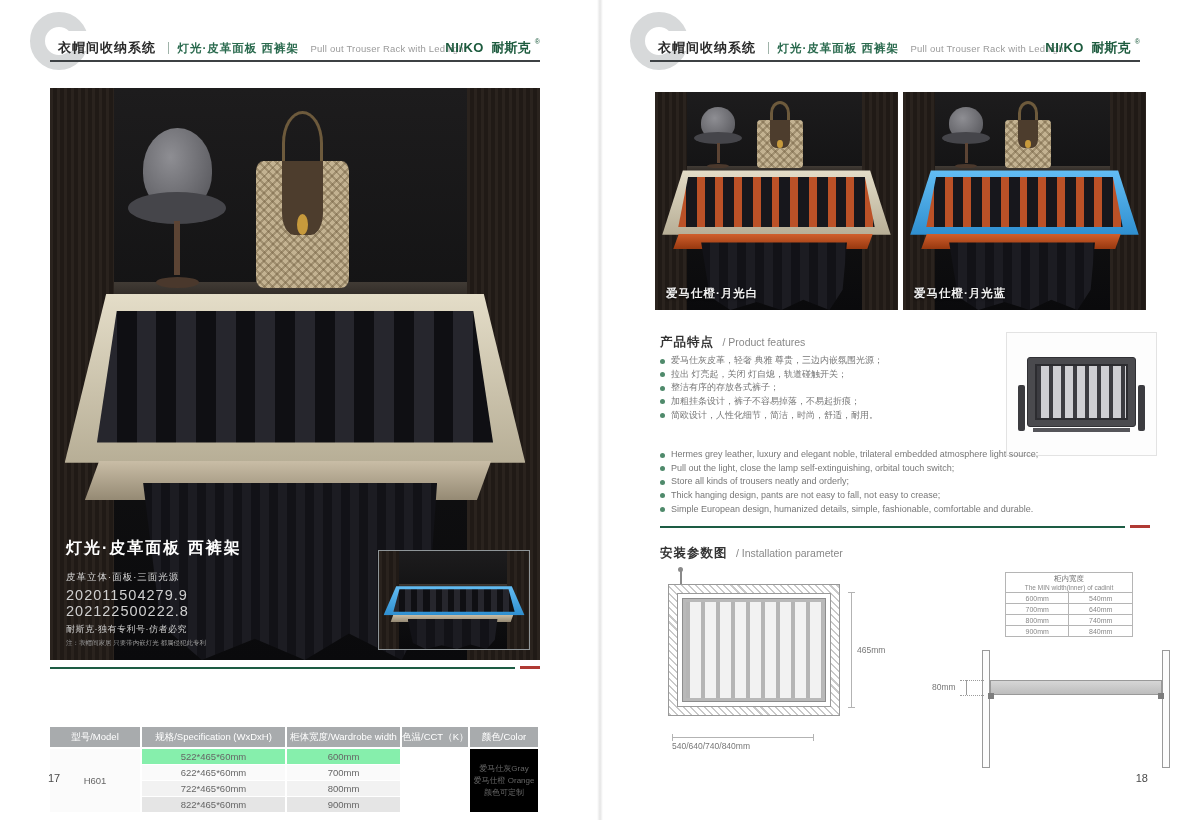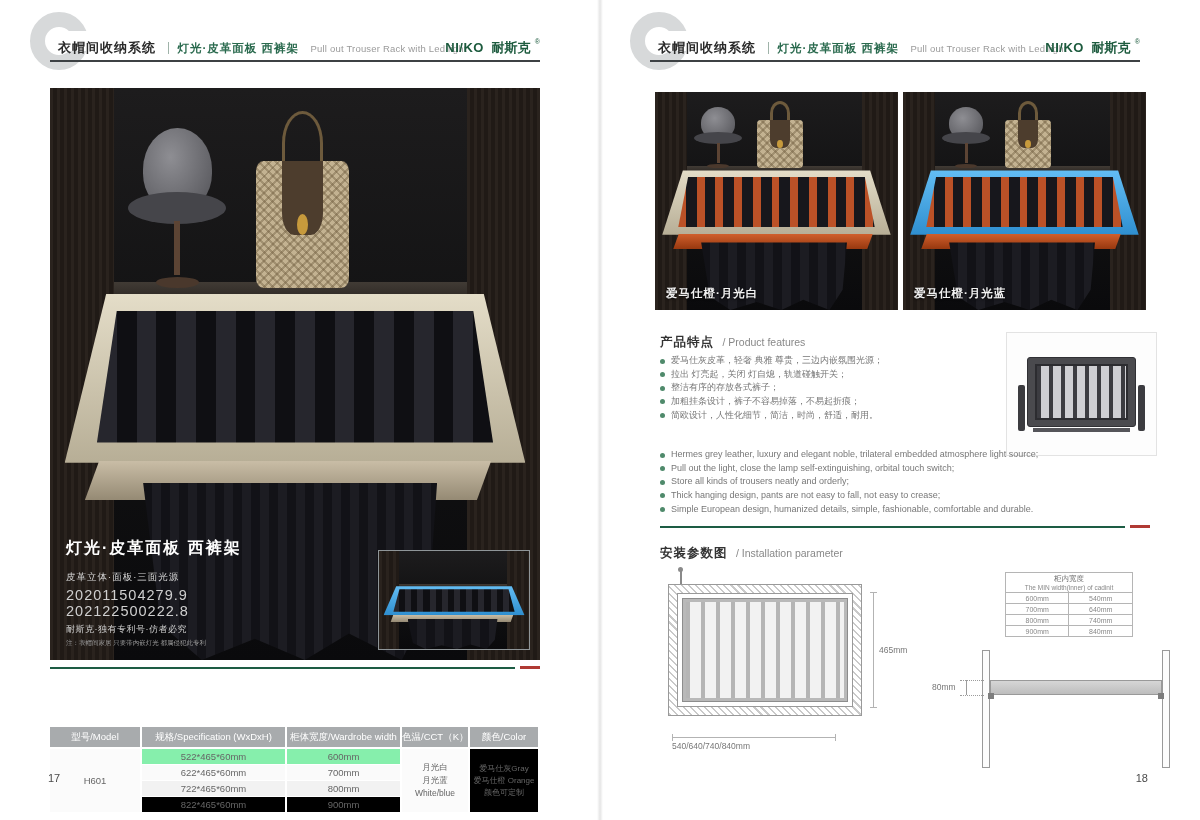--- a/index.html
+++ b/index.html
@@ -94,21 +94,21 @@
   .spec-table{position:absolute;left:50px;top:680px;width:490px;font-size:9.5px;color:#666;margin-top:47px;}
   .tb-head,.tb-body{display:grid;grid-template-columns:92px 145px 115px 68px 70px;}
   .tb-head .hc{background:#a8abad;color:#fff;font-size:9.5px;text-align:center;line-height:20px;
       height:20px;border-right:2px solid #fff;overflow:hidden;white-space:nowrap;}
   .tb-body{grid-auto-rows:16px;margin-top:2px;}
   .cell{display:flex;align-items:center;justify-content:center;border-right:2px solid #fff;
       border-bottom:1px solid #fff;white-space:nowrap;}
   .c-model{grid-column:1;grid-row:1/5;background:#fbfbfb;}
   .c-spec{grid-column:2;} .c-width{grid-column:3;}
   .r0{grid-row:1;background:#86efac;} .r1{grid-row:2;background:#fafafa;}
-  .r2{grid-row:3;background:#f2f2f2;} .r3{grid-row:4;background:#000000;}
+  .r2{grid-row:3;background:#f2f2f2;} .r3{grid-row:4;background:#e5e5e5;}
   .c-cct{grid-column:4;grid-row:1/5;background:#fbfbfb;flex-direction:column;font-size:8.5px;line-height:1.5;}
   .c-color{grid-column:5;grid-row:1/5;background:#000000;flex-direction:column;font-size:8px;line-height:1.5;}
   .pageno{position:absolute;top:772px;font-size:11px;color:#4a4a4a;}
   .pageno.lp{left:48px;} .pageno.rp{right:52px;}
 
   
   .photo-sm{position:absolute;top:92px;width:243px;height:218px;overflow:hidden;}
   .photo-sm.a{left:655px;} .photo-sm.b{left:903px;}
 
   .sec-title{position:absolute;white-space:nowrap;}
@@ -127,21 +127,21 @@
       border:1px solid #e3e3e3;box-sizing:border-box;}
   .tframe{position:absolute;left:20px;right:20px;top:24px;bottom:28px;background:#4a4a4e;
       border:1px solid #303034;border-radius:3px;}
   .tbars{position:absolute;left:7px;right:7px;top:6px;bottom:6px;border:2px solid #2c2c30;
       background:repeating-linear-gradient(90deg,#3c3c41 0 4px,#cfcfd3 4px 12px);}
   .brkt{position:absolute;top:52px;width:7px;height:46px;background:#3c3c40;border-radius:2px;}
   .brkt.l{left:11px;} .brkt.r{right:11px;}
   .tbase{position:absolute;left:26px;right:26px;bottom:23px;height:4px;background:#55555a;}
 
   
-  .tview{position:absolute;left:668px;top:584px;width:194px;height:132px;}
+  .tview{position:absolute;left:668px;top:584px;width:172px;height:132px;}
   .tv-ant{position:absolute;left:12px;top:-13px;width:2px;height:13px;background:#8a8a8a;}
   .tv-ant::before{content:"";position:absolute;left:-2px;top:-4px;width:5px;height:5px;
       border-radius:50%;background:#8a8a8a;}
   .tv-outer{position:absolute;inset:0;border:1px solid #999;box-sizing:border-box;
       background:repeating-linear-gradient(45deg,#c9c9c9 0 1.5px,#fff 1.5px 5px);}
   .tv-inner{position:absolute;inset:8px;background:#fff;border:1px solid #999;}
   .tv-rack{position:absolute;inset:5px;border:3px solid #b9b9b9;outline:1px solid #8d8d8d;
       background:repeating-linear-gradient(90deg,#b5b5b5 0 4px,#f2f2f2 4px 15px);}
   .dimv{position:absolute;right:-12px;top:8px;bottom:8px;width:1px;background:#b3b3b3;}
   .dimv::before,.dimv::after{content:"";position:absolute;left:-3px;width:7px;height:1px;background:#b3b3b3;}
@@ -259,25 +259,20 @@
       <div class="tb-body">
         <div class="cell c-model">H601</div>
         <div class="cell c-spec r0">522*465*60mm</div>
         <div class="cell c-width r0">600mm</div>
         <div class="cell c-spec r1">622*465*60mm</div>
         <div class="cell c-width r1">700mm</div>
         <div class="cell c-spec r2">722*465*60mm</div>
         <div class="cell c-width r2">800mm</div>
         <div class="cell c-spec r3">822*465*60mm</div>
         <div class="cell c-width r3">900mm</div>
-        <div class="cell c-cct">
-          <span>月光白</span>
-          <span>月光蓝</span>
-          <span>White/blue</span>
-        </div>
         <div class="cell c-color">
           <span>爱马仕灰Gray</span>
           <span>爱马仕橙 Orange</span>
           <span>颜色可定制</span>
         </div>
       </div>
     </div>
 
     <div class="pageno lp">17</div>
   </section>

